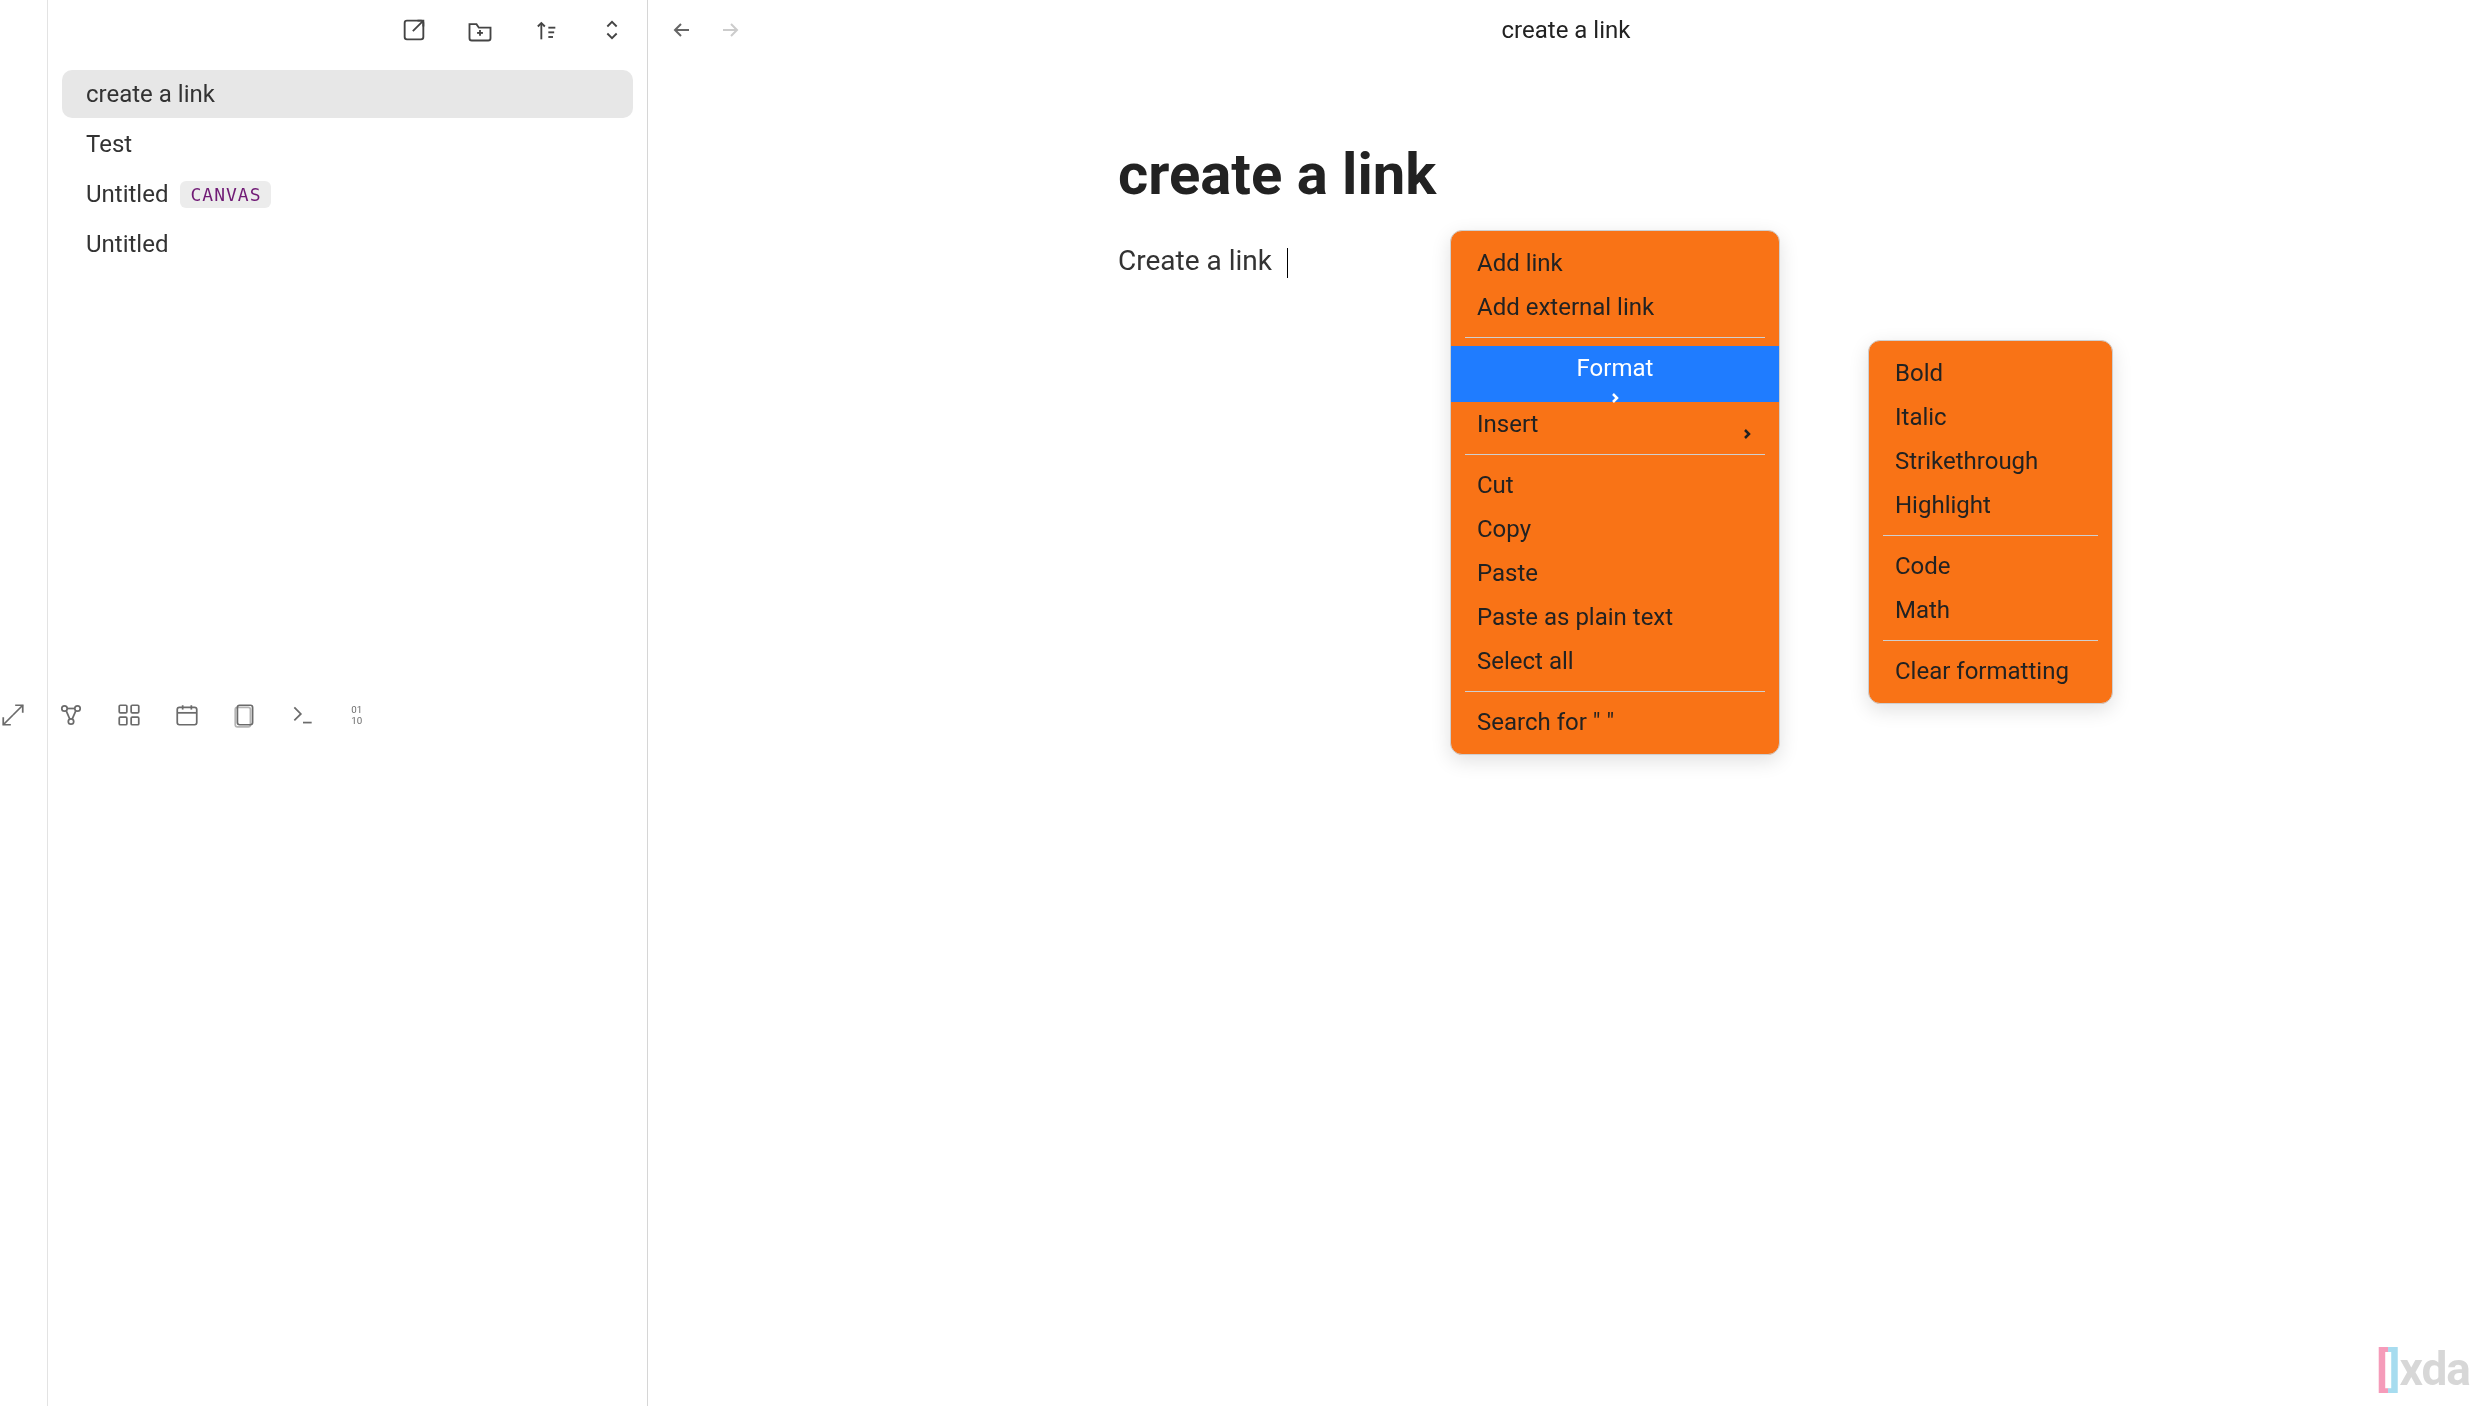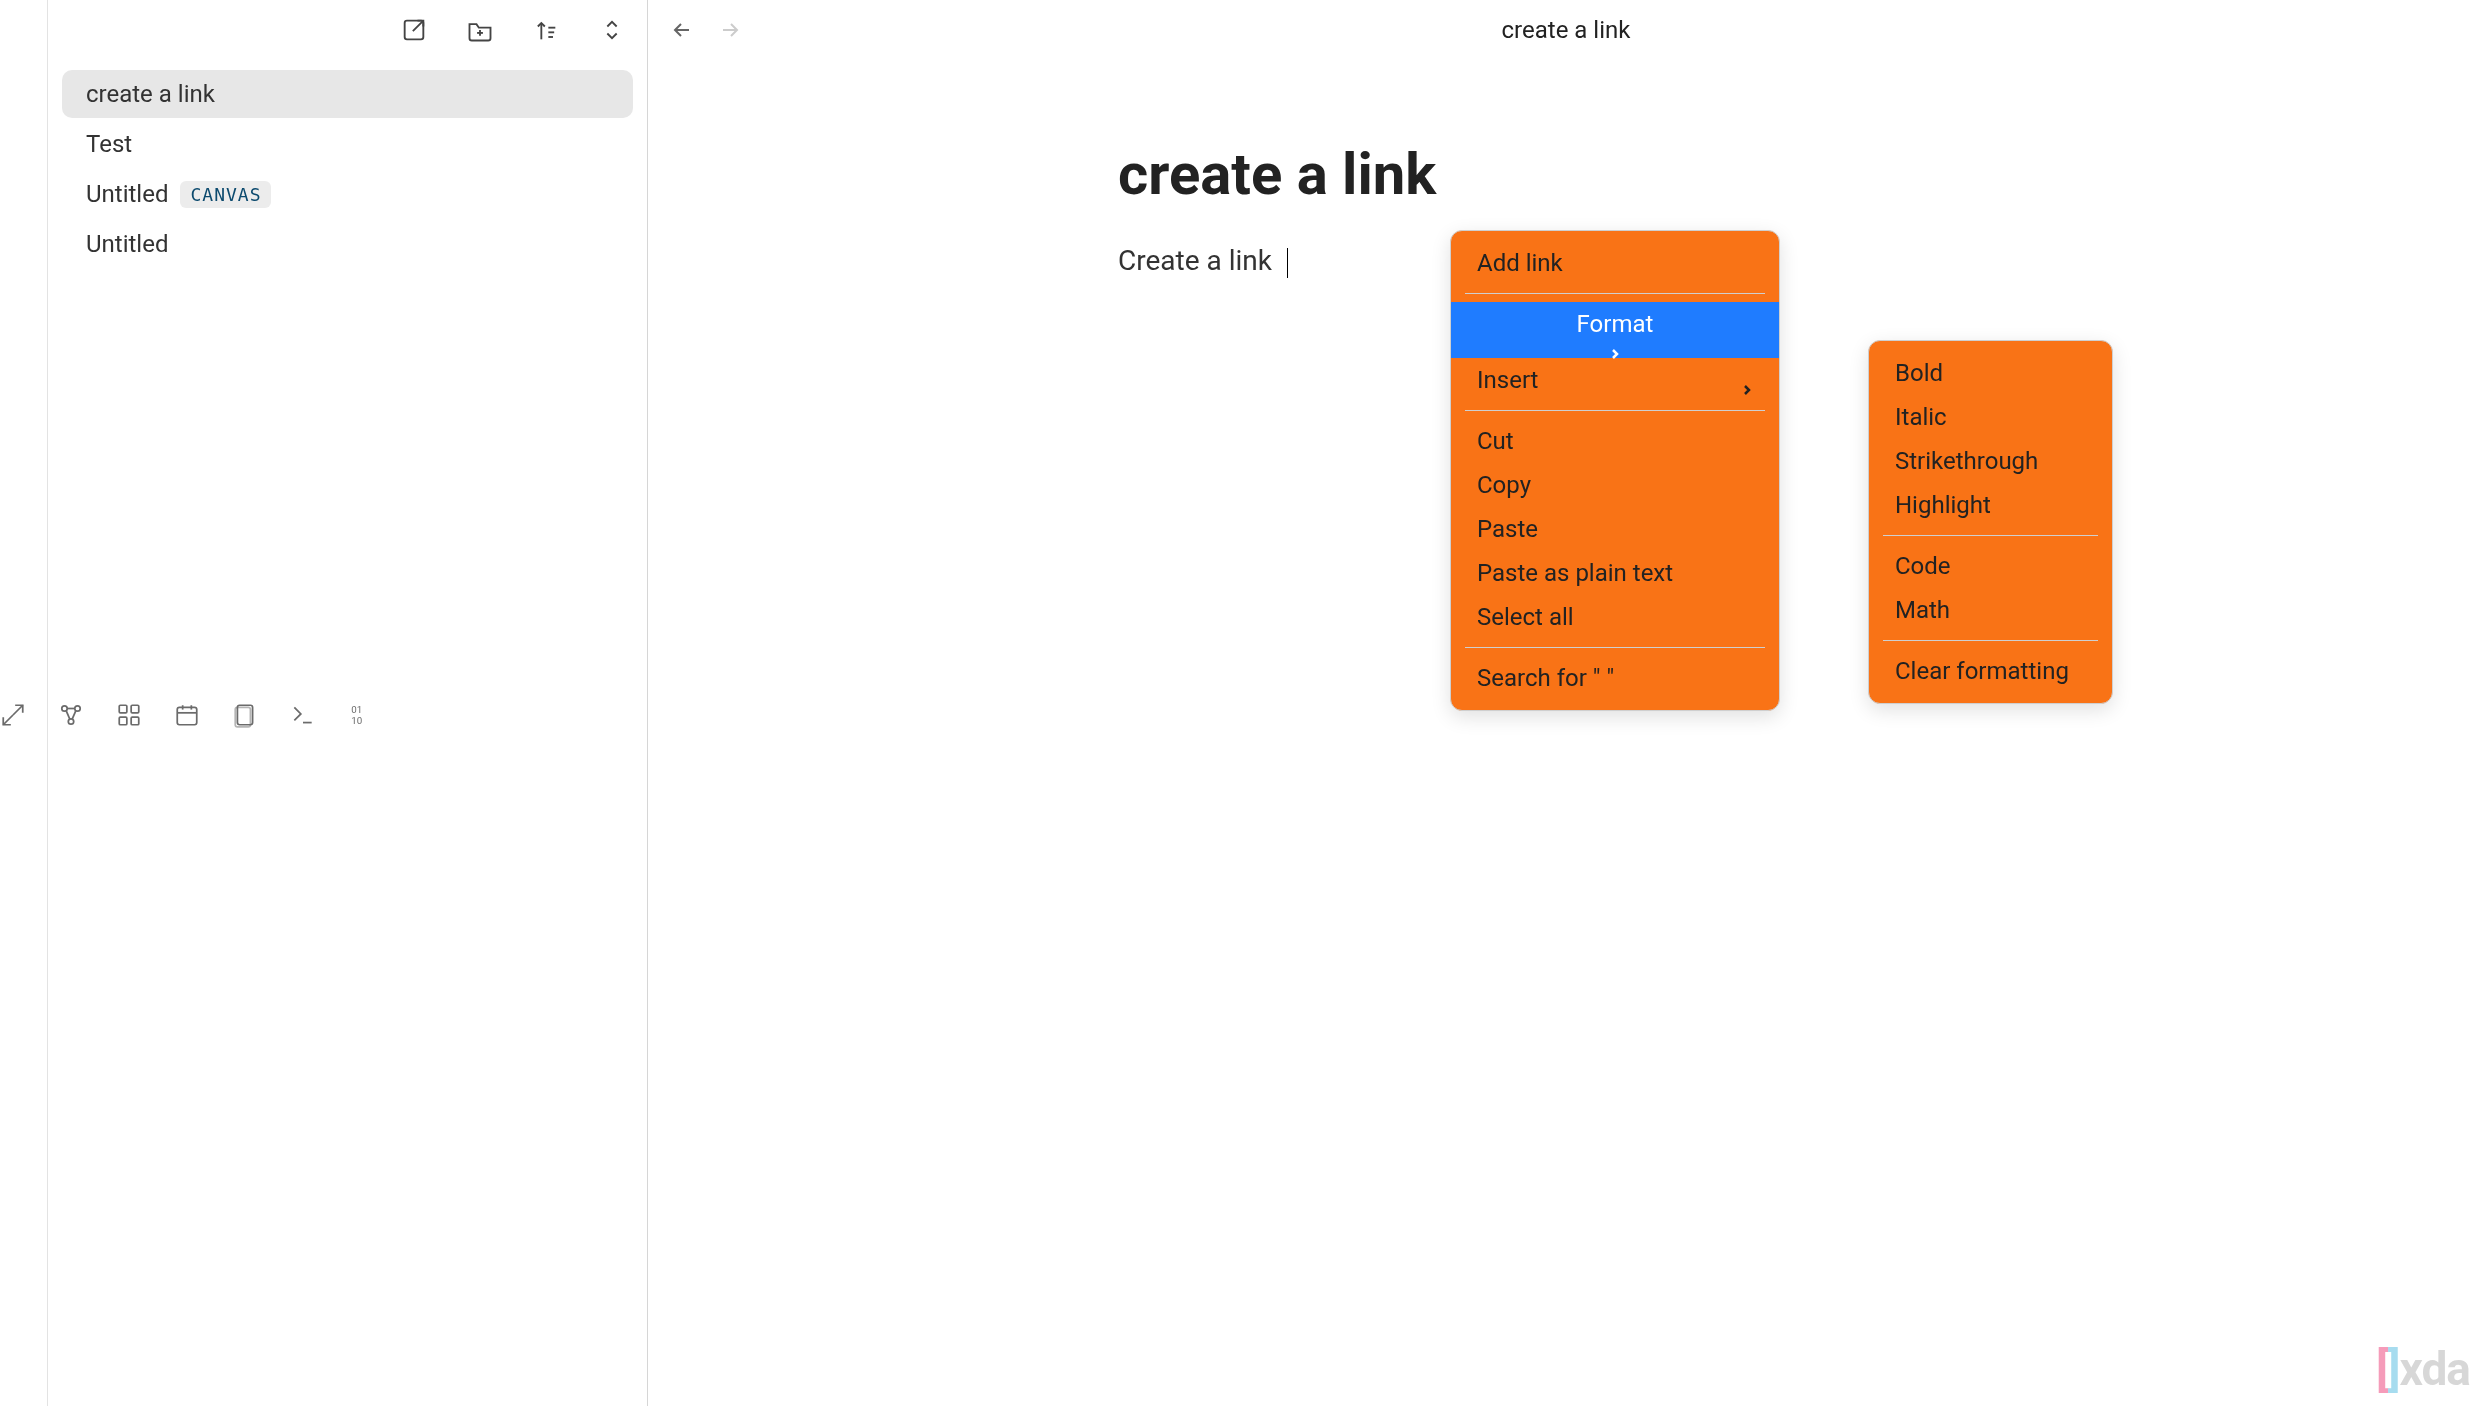--- a/index.html
+++ b/index.html
@@ -90,21 +90,21 @@
       gap: 12px;
       cursor: pointer;
     }
     .file-item.active {
       background: #e7e7e7;
     }
     .canvas-badge {
       font-family: ui-monospace, SFMono-Regular, Menlo, monospace;
       font-size: 18px;
       background: #ececec;
-      color: #0c4a6e;
+      color: #701a75;
       padding: 3px 10px;
       border-radius: 6px;
       letter-spacing: 1px;
     }
     
     .main {
       flex: 1;
       display: flex;
       flex-direction: column;
     }
@@ -368,20 +368,23 @@
       <span>Create a link</span>
       <span class="cursor"></span>
     </div>
   </div>
 </div>
 
 <div class="context-menu primary">
   <div class="menu-item">
     <span>Add link</span>
   </div>
+  <div class="menu-item">
+    <span>Add external link</span>
+  </div>
   <div class="menu-sep"></div>
   <div class="menu-item highlighted">
     <span>Format</span>
     <span class="chevron"><svg viewBox="0 0 12 12">
           <path d="M4 2l4 4-4 4"></path>
         </svg></span>
   </div>
   <div class="menu-item">
     <span>Insert</span>
     <span class="chevron"><svg viewBox="0 0 12 12">

